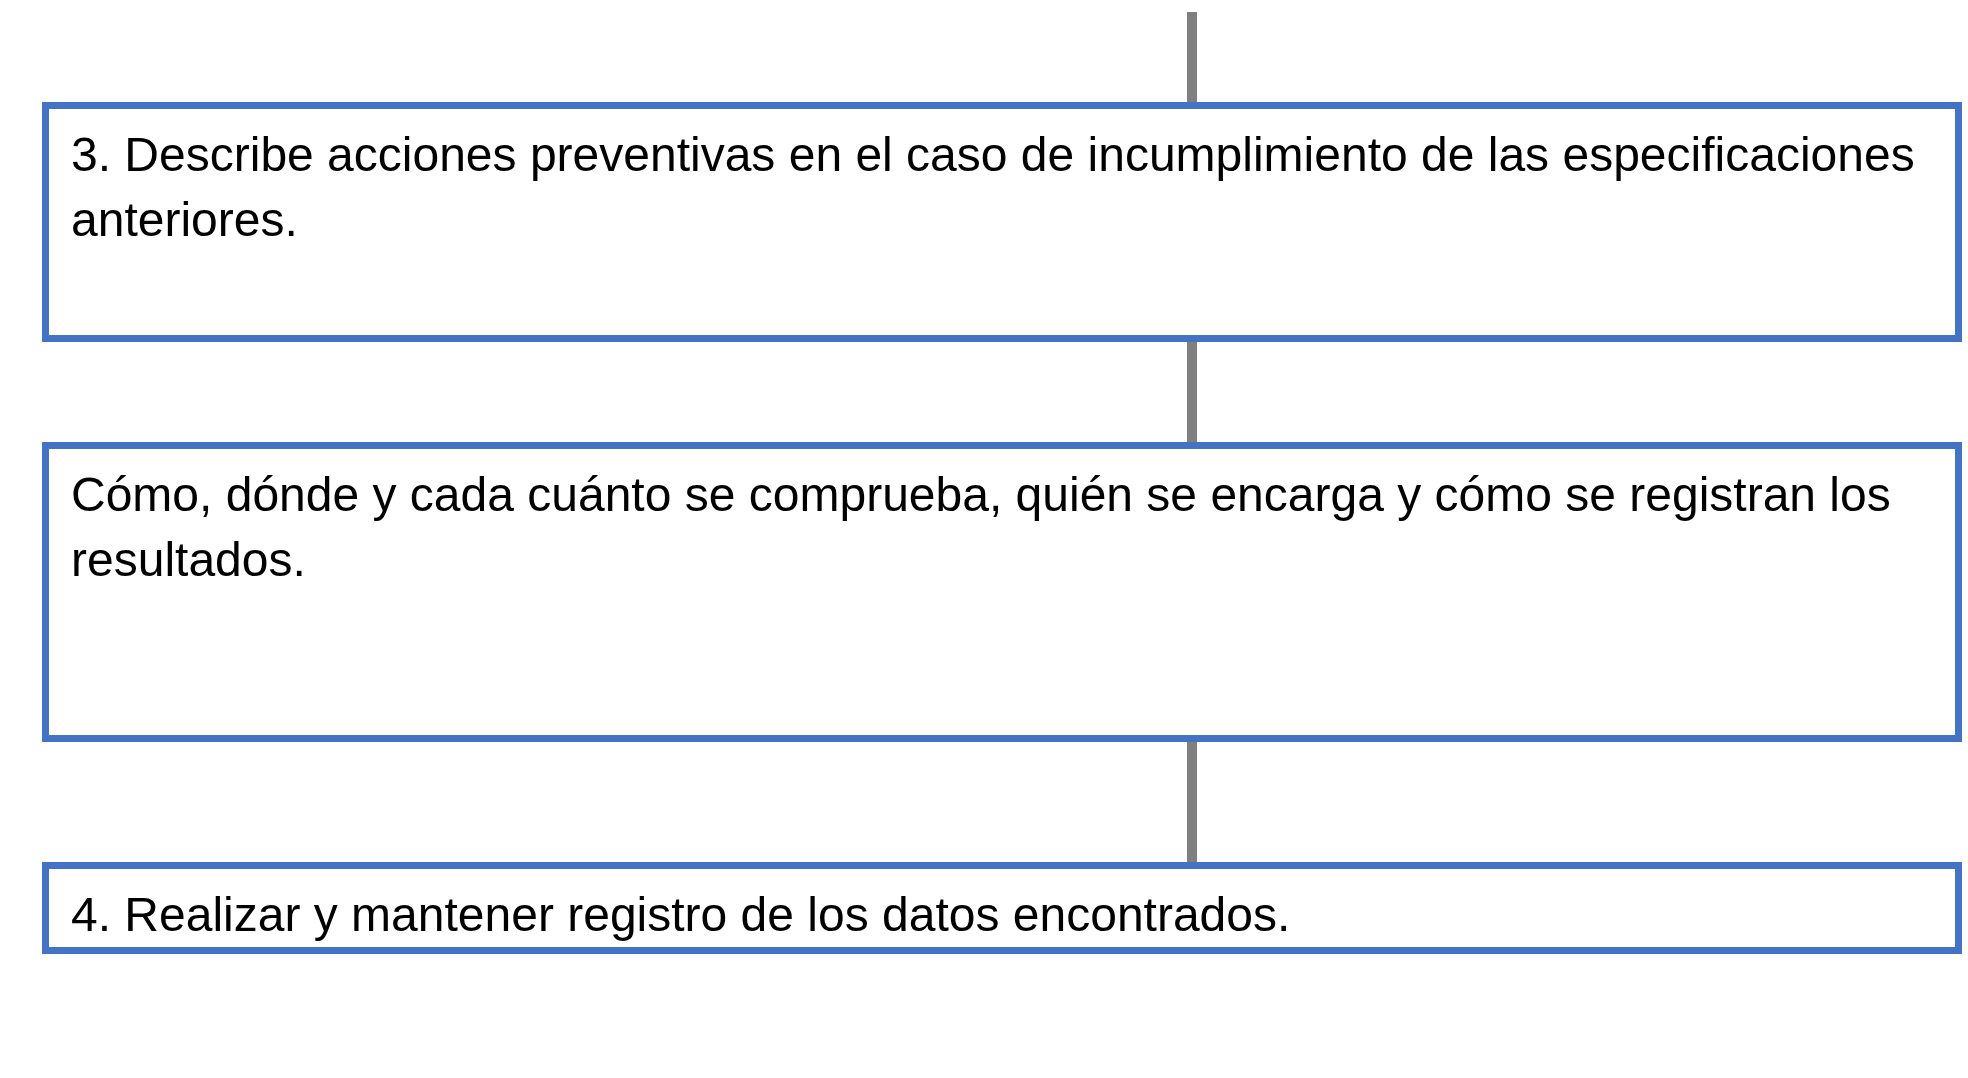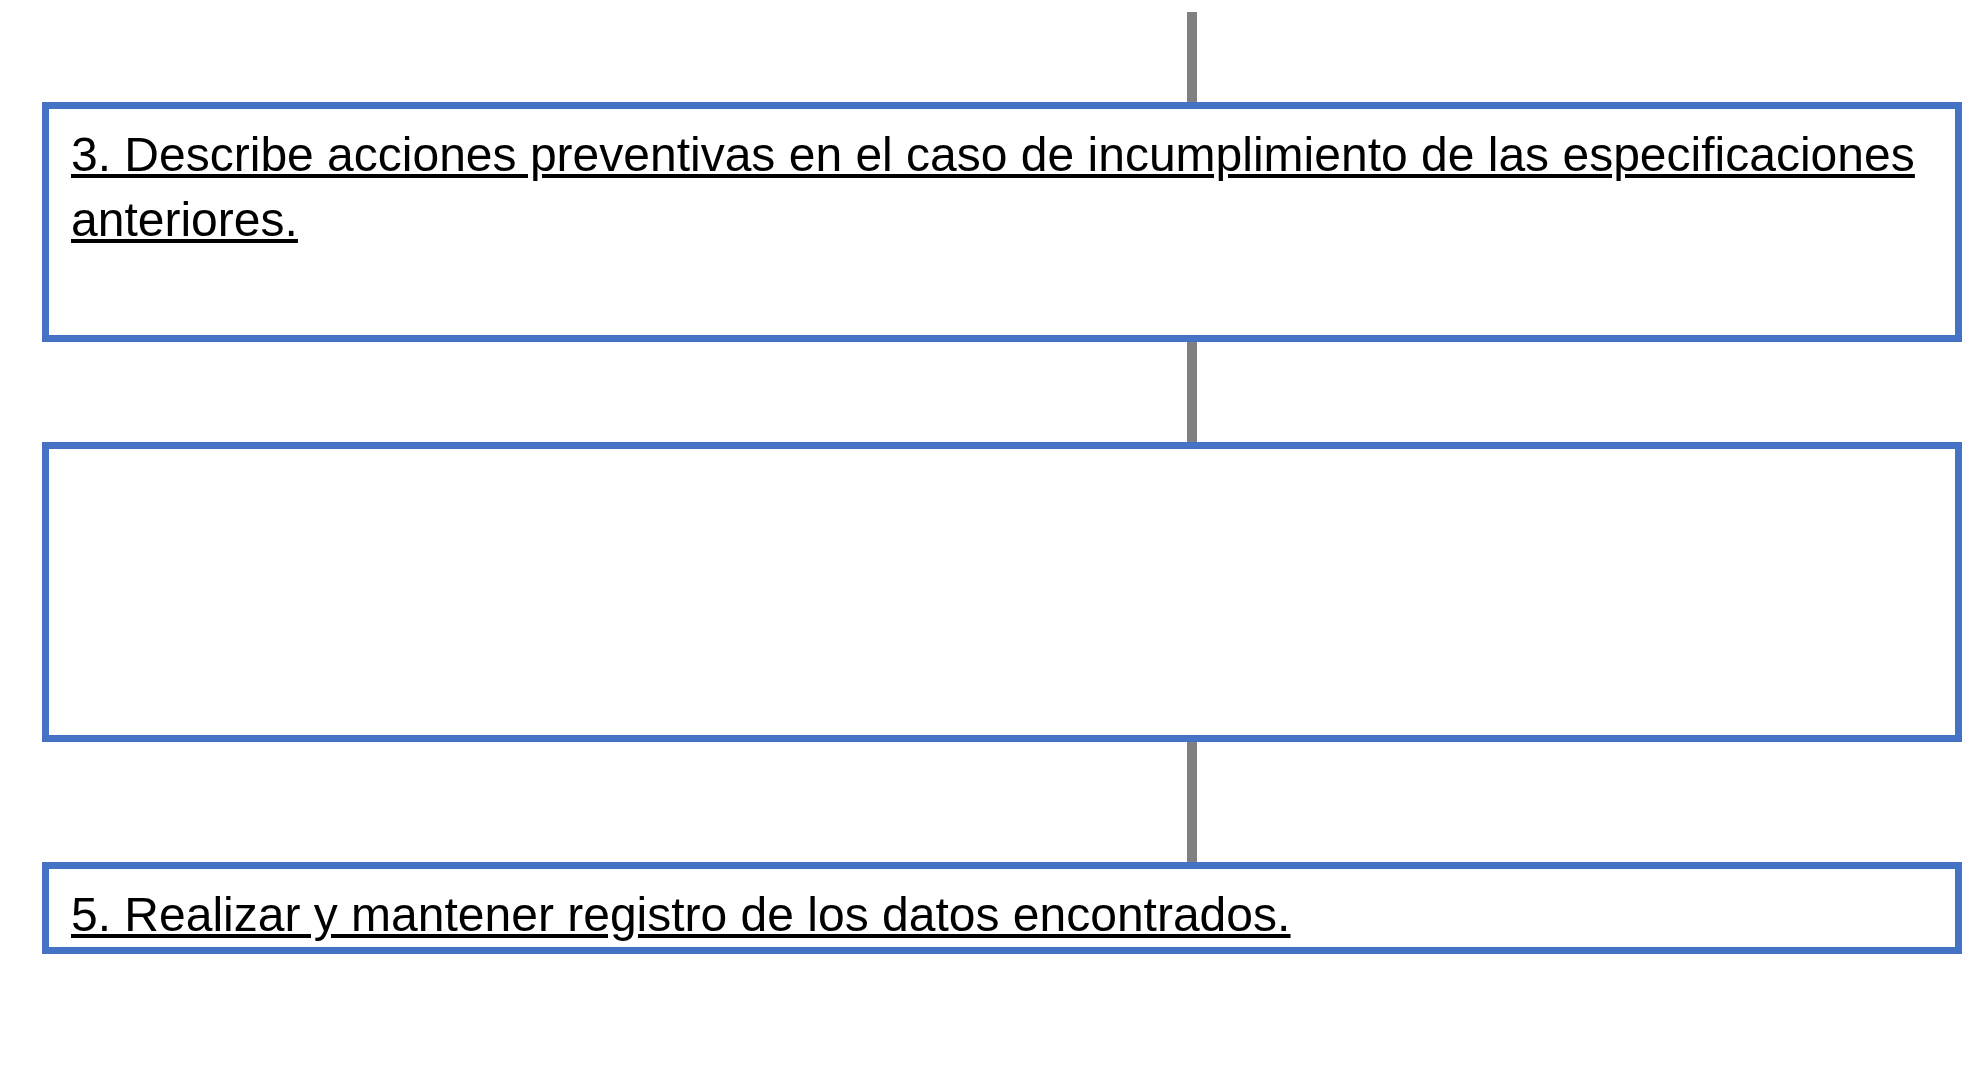--- a/index.html
+++ b/index.html
@@ -1,19 +1,18 @@
 <!DOCTYPE html>
 <html><head>
   <meta charset="utf-8">
   <style>
     * {
       margin: 4px;
       padding: 0;
       box-sizing: border-box;
-      text-decoration: underline;
     }
     body {
       font-family: Arial, Helvetica, sans-serif;
       background-color: #ffffff;
       width: 1968px;
       height: 1078px;
       position: relative;
     }
     .connector-line {
       position: absolute;
@@ -64,19 +63,20 @@
 
 <div class="connector-line connector-top"></div>
 
 <div class="box box-3">
   <div class="box-text">3. Describe acciones preventivas en el caso de incumplimiento de las especificaciones anteriores.</div>
 </div>
 
 <div class="connector-line connector-mid1"></div>
 
 <div class="box box-4">
+  <div class="box-text">Cómo, dónde y cada cuánto se comprueba,  quién se encarga y cómo se registran los resultados.</div>
 </div>
 
 <div class="connector-line connector-mid2"></div>
 
 <div class="box box-5">
-  <div class="box-text">5. Realizar y mantener registro de los datos encontrados.</div>
+  <div class="box-text">4. Realizar y mantener registro de los datos encontrados.</div>
 </div>
 
 </body></html>

